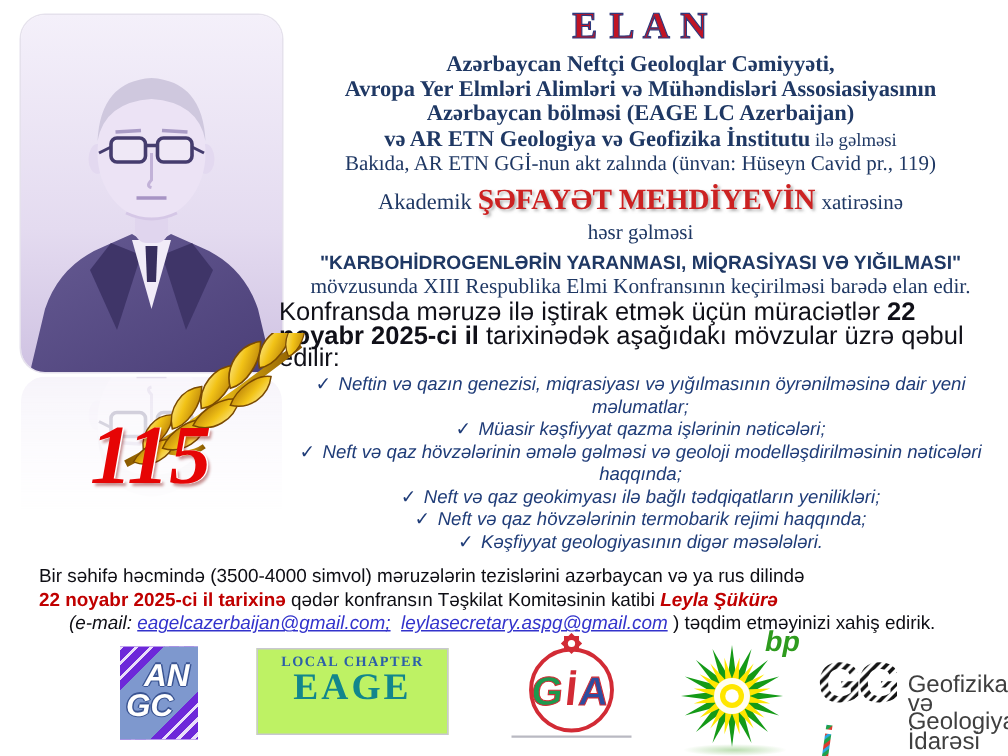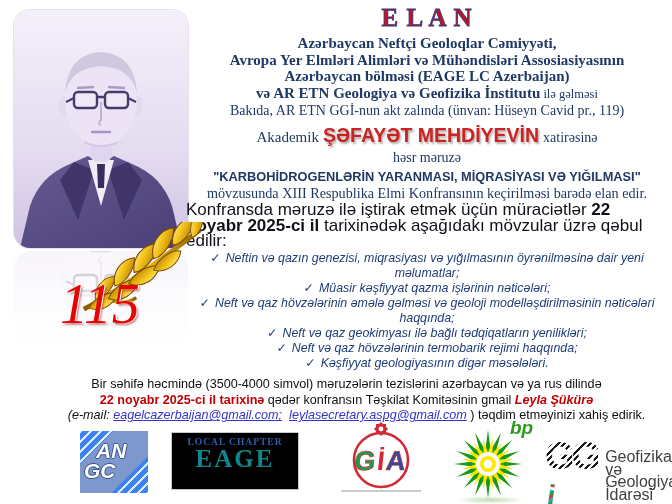--- a/index.html
+++ b/index.html
@@ -15,63 +15,63 @@
   body{font-family:"Liberation Serif", serif;}
   .poster{position:relative;width:672px;height:504px;background:#ffffff;overflow:hidden;}
 
   
   .portrait{position:absolute;left:14px;top:10px;width:174px;height:238px;border-radius:16px;overflow:hidden;box-shadow:0 0 0 1px rgba(180,170,200,.35);}
   .portrait svg{display:block;}
   .portrait-reflection{position:absolute;left:14px;top:251px;width:174px;height:122px;border-radius:16px;overflow:hidden;opacity:.38;transform:scaleY(-1);
       -webkit-mask-image:linear-gradient(to top,rgba(0,0,0,.85),rgba(0,0,0,0) 78%);
       mask-image:linear-gradient(to top,rgba(0,0,0,.85),rgba(0,0,0,0) 78%);}
   .laurel{position:absolute;left:78px;top:222px;width:126px;height:92px;z-index:3;}
-  .num-115{position:absolute;left:60px;top:272px;z-index:4;font-family:"Liberation Serif",serif;font-style:italic;font-weight:normal;font-size:56px;color:#E60505;
+  .num-115{position:absolute;left:60px;top:272px;z-index:4;font-family:"Liberation Serif",serif;font-style:italic;font-weight:bold;font-size:56px;color:#E60505;
       text-shadow:1px 0 0 #ffffff,2px 2px 2px rgba(130,10,10,.45);text-align:right;}
 
   
   .main{position:absolute;left:186px;top:4px;width:482px;text-align:center;color:var(--navy);}
   .title{font-size:25px;font-weight:bold;color:var(--title-red);letter-spacing:1px;-webkit-text-stroke:0.8px #2E3A7E;margin-bottom:3px;}
   .org{font-size:15px;font-weight:bold;line-height:16.5px;color:var(--navy);}
   .org-tail{font-size:12.5px;font-weight:normal;}
   .date-line{font-family:"Liberation Sans",sans-serif;font-size:19px;font-weight:600;color:var(--date-red);margin:4px 0 6px;}
   .venue{font-size:14px;line-height:17px;color:var(--navy);margin-bottom:4px;}
   .dedication{line-height:24px;}
   .dedication .pre{font-size:15px;color:var(--navy);}
-  .dedication .name{font-family:Liberation Sans, sans-serif;font-size:19.5px;font-weight:bold;color:var(--accent-red);text-shadow:1.5px 1.5px 2px rgba(110,110,110,.55);}
+  .dedication .name{font-family:Liberation Serif, serif;font-size:19.5px;font-weight:bold;color:var(--accent-red);text-shadow:1.5px 1.5px 2px rgba(110,110,110,.55);}
   .dedication .suf{font-size:14px;color:var(--navy);text-align:center;}
   .hesr{font-size:14px;line-height:16px;color:var(--navy);margin-bottom:3px;}
   .theme{font-family:"Liberation Sans",sans-serif;font-size:12.8px;font-weight:bold;color:var(--navy);line-height:16px;}
   .movzu{font-size:14.2px;color:var(--navy);line-height:16px;margin-bottom:1px;}
   .submission{font-family:"Liberation Sans",sans-serif;font-size:17px;color:var(--ink);text-align:left;line-height:15.5px;}
   .submission b{font-weight:bold;}
   .topics{margin-top:2px;}
   .topic{font-family:"Liberation Sans",sans-serif;font-style:italic;font-size:12.4px;line-height:15px;color:#1F3C78;}
   .topic .check{font-style:normal;margin-right:5px;}
 
   
-  .footer{position:absolute;left:26px;right:5px;top:377px;text-align:center;font-family:"Liberation Sans",sans-serif;font-size:12.6px;line-height:15.6px;color:#0E0E14;}
+  .footer{position:absolute;left:26px;right:5px;top:377px;text-align:left;font-family:"Liberation Sans",sans-serif;font-size:12.6px;line-height:15.6px;color:#0E0E14;}
   .footer .red-b{color:var(--date-red);font-weight:bold;}
   .footer .sec{color:var(--date-red);font-weight:bold;font-style:italic;}
   .footer .em-pre{font-style:italic;margin-left:20px;}
   .footer a{color:var(--email-blue);font-style:italic;text-decoration:underline;}
 
   
   .logos{position:absolute;left:0;top:418px;width:672px;height:86px;}
   .logo{position:absolute;}
   
-  .angc{left:80px;top:13px;width:68px;height:62px;background:#3b82f6;overflow:hidden;padding-left:29px;}
+  .angc{left:80px;top:13px;width:52px;height:62px;background:#6d28d9;overflow:hidden;padding-left:29px;}
   .angc .stripes{position:absolute;inset:0;background:repeating-linear-gradient(135deg,rgba(255,255,255,.85) 0 2px,rgba(255,255,255,0) 2px 7px);}
   .angc .band{position:absolute;inset:0;background:linear-gradient(135deg,rgba(126,152,206,0) 26%,#7E98CE 26% 72%,rgba(126,152,206,0) 72%);}
   .angc .txt{position:absolute;inset:0;font-family:"Liberation Sans",sans-serif;font-style:italic;font-weight:900;color:#fff;font-size:21px;line-height:20px;
       text-shadow:-1px 0 0 #3A5492,1px 0 0 #3A5492,0 -1px 0 #3A5492,0 1px 0 #3A5492;padding-top:10px;}
   .angc .txt .l1{margin-left:16px;}
   .angc .txt .l2{margin-left:4px;}
   
-  .eage{left:171px;top:14px;width:128px;height:58px;background:#000000;border:1px solid #C8C8D0;text-align:center;font-family:"Liberation Serif",serif;}
+  .eage{left:171px;top:14px;width:128px;height:58px;background:#bef264;border:1px solid #C8C8D0;text-align:center;font-family:"Liberation Serif",serif;}
   .eage .top{font-size:9.5px;font-weight:bold;letter-spacing:1px;color:#2C5FA8;margin-top:4px;}
   .eage .main-word{font-size:25px;font-weight:bold;letter-spacing:2px;color:#12868C;line-height:24px;}
   .eage .bar{margin:1px 6px 0;background:#1F64B4;color:#fff;font-family:"Liberation Sans",sans-serif;font-size:9px;font-weight:bold;letter-spacing:1.5px;line-height:13px;}
   
   .gia{left:337px;top:4px;width:88px;height:72px;}
   
   .bp{left:450px;top:0;width:92px;height:86px;}
   
   .ggi{left:545px;top:18px;display:flex;align-items:center;gap:7px;}
   .ggi-mark{font-family:"Liberation Sans",sans-serif;font-weight:900;font-size:38px;letter-spacing:-3px;line-height:40px;color:#151515;}
@@ -176,37 +176,37 @@
     <div class="org">Azərbaycan Neftçi Geoloqlar Cəmiyyəti,</div>
     <div class="org">Avropa Yer Elmləri Alimləri və Mühəndisləri Assosiasiyasının</div>
     <div class="org">Azərbaycan bölməsi (EAGE LC Azerbaijan)</div>
     <div class="org"><span>və AR ETN Geologiya və  Geofizika İnstitutu</span><span class="org-tail"> ilə gəlməsi</span></div>
     <div class="venue">Bakıda, AR ETN GGİ-nun akt zalında (ünvan: Hüseyn Cavid pr., 119)</div>
     <div class="dedication">
       <span class="pre">Akademik</span>
       <span class="name">ŞƏFAYƏT MEHDİYEVİN</span>
       <span class="suf">xatirəsinə</span>
     </div>
-    <div class="hesr">həsr məruzə</div>
+    <div class="hesr">həsr gəlməsi</div>
     <div class="theme">"KARBOHİDROGENLƏRİN YARANMASI, MİQRASİYASI VƏ YIĞILMASI"</div>
     <div class="movzu">mövzusunda  XIII Respublika Elmi Konfransının keçirilməsi barədə  elan edir.</div>
     <div class="submission"><span>Konfransda məruzə ilə iştirak  etmək üçün müraciətlər </span><b>22 noyabr 2025-ci il</b><span> tarixinədək aşağıdakı mövzular üzrə qəbul edilir:</span></div>
     <div class="topics">
       <div class="topic"><span class="check">✓</span><span>Neftin və qazın genezisi,  miqrasiyası və yığılmasının öyrənilməsinə dair  yeni məlumatlar;</span></div>
       <div class="topic"><span class="check">✓</span><span>Müasir kəşfiyyat qazma işlərinin  nəticələri;</span></div>
       <div class="topic"><span class="check">✓</span><span>Neft və qaz hövzələrinin  əmələ gəlməsi  və geoloji  modelləşdirilməsinin  nəticələri haqqında;</span></div>
       <div class="topic"><span class="check">✓</span><span>Neft və qaz geokimyası ilə  bağlı  tədqiqatların  yenilikləri;</span></div>
       <div class="topic"><span class="check">✓</span><span>Neft və qaz hövzələrinin  termobarik  rejimi haqqında;</span></div>
       <div class="topic"><span class="check">✓</span><span>Kəşfiyyat geologiyasının  digər  məsələləri.</span></div>
     </div>
   </div>
 
   <div class="footer">
     <div>Bir səhifə həcmində (3500-4000 simvol) məruzələrin tezislərini azərbaycan və ya rus dilində</div>
-    <div><span class="red-b">22 noyabr 2025-ci il tarixinə</span><span> qədər konfransın  Təşkilat  Komitəsinin gmail </span><span class="sec">Leyla Şükürə</span></div>
+    <div><span class="red-b">22 noyabr 2025-ci il tarixinə</span><span> qədər konfransın  Təşkilat  Komitəsinin katibi </span><span class="sec">Leyla Şükürə</span></div>
     <div><span class="em-pre">(e-mail: </span><a href="#">eagelcazerbaijan@gmail.com;</a><span>&nbsp;&nbsp;</span><a href="#">leylasecretary.aspg@gmail.com</a><span> ) təqdim etməyinizi xahiş edirik.</span></div>
   </div>
 
   <div class="logos">
 
     <div class="logo angc">
       <div class="stripes"></div>
       <div class="band"></div>
       <div class="txt">
         <div class="l1">AN</div>

